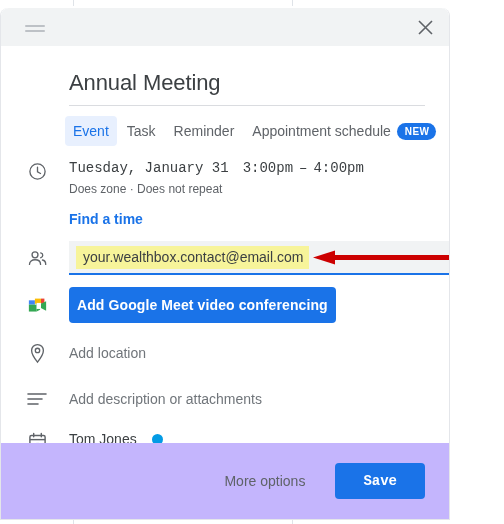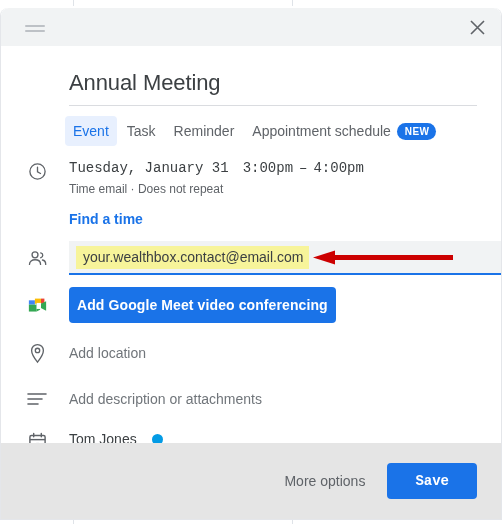--- a/index.html
+++ b/index.html
@@ -26,21 +26,21 @@
     position: absolute;
     top: 0;
     width: 1px;
     background: #dfe3e8;
   }
 
   #event-dialog {
     position: absolute;
     left: 0;
     top: 8px;
-    width: 502px;
+    width: 450px;
     height: 512px;
     background: #ffffff;
     border: 1px solid #e4e6ea;
     border-top: none;
     border-radius: 8px 8px 0 0;
     box-sizing: border-box;
     overflow: hidden;
   }
 
   
@@ -252,22 +252,22 @@
 
   
   #dialog-footer {
     position: absolute;
     left: 0; right: 0; bottom: 0;
     height: 76px;
     display: flex;
     align-items: center;
     justify-content: flex-end;
     padding-right: 24px;
-    gap: 8px;
-    background: #e5e5e5;
+    gap: 16px;
+    background: #c4b5fd;
   }
   #more-options-button {
     font-size: 14px;
     color: #5f6368;
     background: none;
     border: none;
     padding: 9px 14px;
     cursor: pointer;
     border-radius: 4px;
     font-family: "Liberation Sans", sans-serif;
@@ -329,21 +329,21 @@
       <div class="row-icon">
         <svg width="19" height="19" viewBox="0 0 20 20" aria-hidden="true">
           <circle cx="10" cy="10" r="8" stroke="#5f6368" stroke-width="1.4" fill="none"></circle>
           <path d="M10 5.4 L10 10.3 L13.2 12.1" stroke="#5f6368" stroke-width="1.4" fill="none" stroke-linecap="round"></path>
         </svg>
       </div>
       <div class="row-content">
         <div id="datetime-primary">
           <span class="date-part">Tuesday, January 31</span><span>3:00pm</span><span class="dash">–</span><span>4:00pm</span>
         </div>
-        <div id="datetime-secondary">Time email · Does not repeat</div>
+        <div id="datetime-secondary">Does zone · Does not repeat</div>
       </div>
     </div>
 
     <div id="find-a-time">Find a time</div>
 
     
     <div class="detail-row" id="guests-row">
       <div class="row-icon">
         <svg width="21" height="21" viewBox="0 0 22 22" aria-hidden="true">
           <circle cx="8.4" cy="7.2" r="3.1" stroke="#5f6368" stroke-width="1.4" fill="none"></circle>

